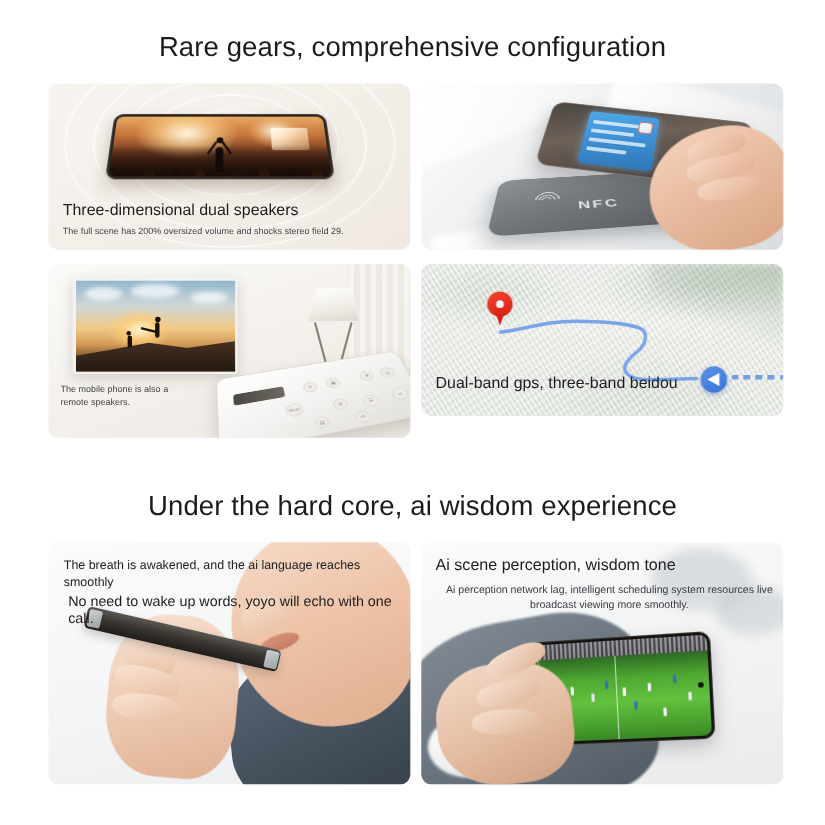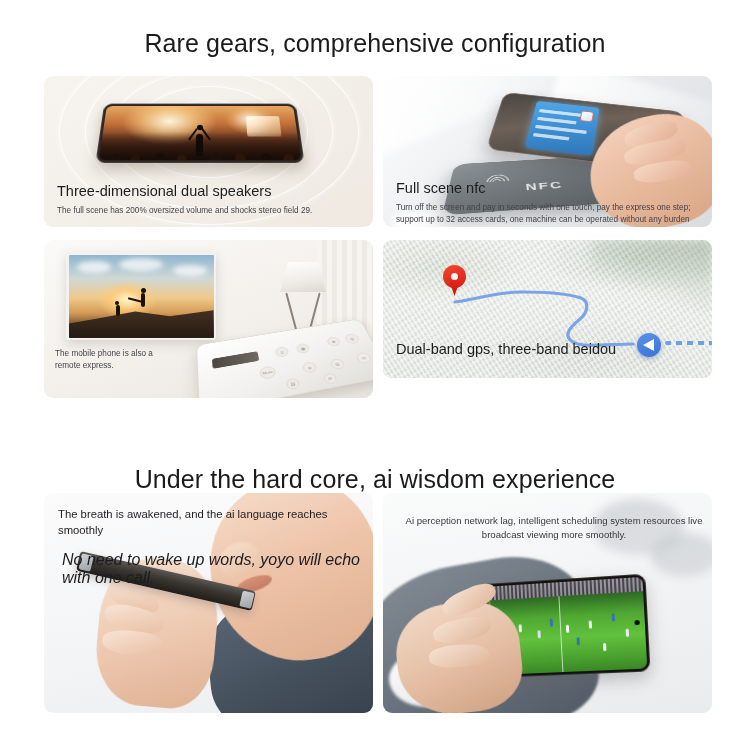--- a/index.html
+++ b/index.html
@@ -19,21 +19,21 @@
   
   .section-heading {
     width: 100%;
     text-align: center;
     font-size: 25px;
     font-weight: 400;
     color: #1b1b1b;
     letter-spacing: 0.1px;
   }
   #heading-1 { position: absolute; left: 0; top: 29px; }
-  #heading-2 { position: absolute; left: 0; top: 465px; }
+  #heading-2 { position: absolute; left: 0; top: 446px; }
 
   
   .card {
     position: absolute;
     border-radius: 9px;
     overflow: hidden;
     background: #f2f1ef;
   }
 
   .card-art {
@@ -451,23 +451,22 @@
   .voice-phone::after {
     content: ""; position: absolute; right: 1.5px; top: 1.5px;
     width: 12px; height: 16px; border-radius: 2px;
     background: linear-gradient(150deg,#cfd3d6,#9aa0a4);
   }
   #card-voice .card-text { left: 14px; top: 13px; }
   #card-voice .vt-title {
     font-size: 11.3px; color: #1d1d1f; line-height: 1.45; white-space: normal;
   }
   #card-voice .vt-sub {
-    font-size: 16px; color: #1d1d1f; margin-top: 12px; padding-left: 4px;
+    font-size: 13px; color: #1d1d1f; padding-left: 4px;
     white-space: normal;
-    font-style: italic;
   }
 
   
   #card-ai {
     left: 383px; top: 493px; width: 329px; height: 220px;
     background: linear-gradient(170deg,#fafbfb 0%,#f2f3f4 50%,#e9ebec 100%);
   }
   .ai-blur-obj {
     position: absolute; border-radius: 50%;
     background: linear-gradient(160deg, rgba(200,205,208,0.7), rgba(170,176,180,0.3));
@@ -603,24 +602,20 @@
           <div class="nfc-card-row" style="top:30px;width:52px;"></div>
           <div class="nfc-card-row" style="top:40px;width:36px;"></div>
           <div class="nfc-badge"></div>
         </div>
       </div>
 
       <div class="nfc-hand"></div>
       <div class="nfc-finger" style="right:34px;top:48px;width:54px;height:20px;transform:rotate(-16deg);"></div>
       <div class="nfc-finger" style="right:26px;top:66px;width:62px;height:20px;transform:rotate(-12deg);"></div>
       <div class="nfc-finger" style="right:20px;top:86px;width:58px;height:19px;transform:rotate(-8deg);"></div>
-    </div>
-    <div class="card-text">
-      <div class="card-title">Full scene nfc</div>
-      <div class="card-desc" style="max-width:300px;white-space:normal;">Turn off the screen and pay in seconds with one touch, pay the express one step; support up to 32 access cards, one machine can be operated without any burden</div>
     </div>
   </div>
 
   <div class="card" id="card-ir">
     <div class="card-art">
       <div class="curtain"></div>
 
       <div class="tv">
         <div class="tv-screen">
           <div class="tv-cloud" style="left:8px;top:6px;width:34px;height:12px;"></div>
@@ -649,21 +644,21 @@
         <div class="remote-key" style="left:154px;top:20px;width:14px;height:14px;">◎</div>
         <div class="remote-key" style="left:58px;top:44px;width:15px;height:15px;font-size:4.4px;">Mute</div>
         <div class="remote-key" style="left:100px;top:48px;width:13px;height:13px;">≋</div>
         <div class="remote-key" style="left:128px;top:50px;width:13px;height:13px;">☰</div>
         <div class="remote-key" style="left:156px;top:48px;width:14px;height:14px;">⊙</div>
         <div class="remote-key" style="left:80px;top:64px;width:12px;height:12px;">▤</div>
         <div class="remote-key" style="left:116px;top:66px;width:12px;height:12px;">⟳</div>
       </div>
     </div>
     <div class="card-text">
-      <div class="card-desc">The mobile phone is also a remote express.</div>
+      <div class="card-desc">The mobile phone is also a remote speakers.</div>
     </div>
   </div>
 
   <div class="card" id="card-gps">
     <div class="card-art">
       <div class="map-terrain"></div>
       <div class="map-texture"></div>
       <div class="map-ridge"></div>
 
       <svg class="map-route" viewBox="0 0 329 158" preserveAspectRatio="none">
@@ -733,17 +728,18 @@
         </div>
         <div class="phone-dot"></div>
       </div>
 
       <div class="ai-hand"></div>
       <div class="ai-finger" style="left:58px;top:96px;width:56px;height:22px;transform:rotate(-24deg);"></div>
       <div class="ai-finger" style="left:50px;top:126px;width:58px;height:22px;transform:rotate(-12deg);"></div>
       <div class="ai-finger" style="left:46px;top:152px;width:60px;height:22px;transform:rotate(-4deg);"></div>
     </div>
     <div class="card-text">
+      <div class="ai-title">Ai scene perception, wisdom tone</div>
       <div class="ai-desc">Ai perception network lag, intelligent scheduling system resources live broadcast viewing more smoothly.</div>
     </div>
   </div>
 
 </div>
 
 </body></html>

